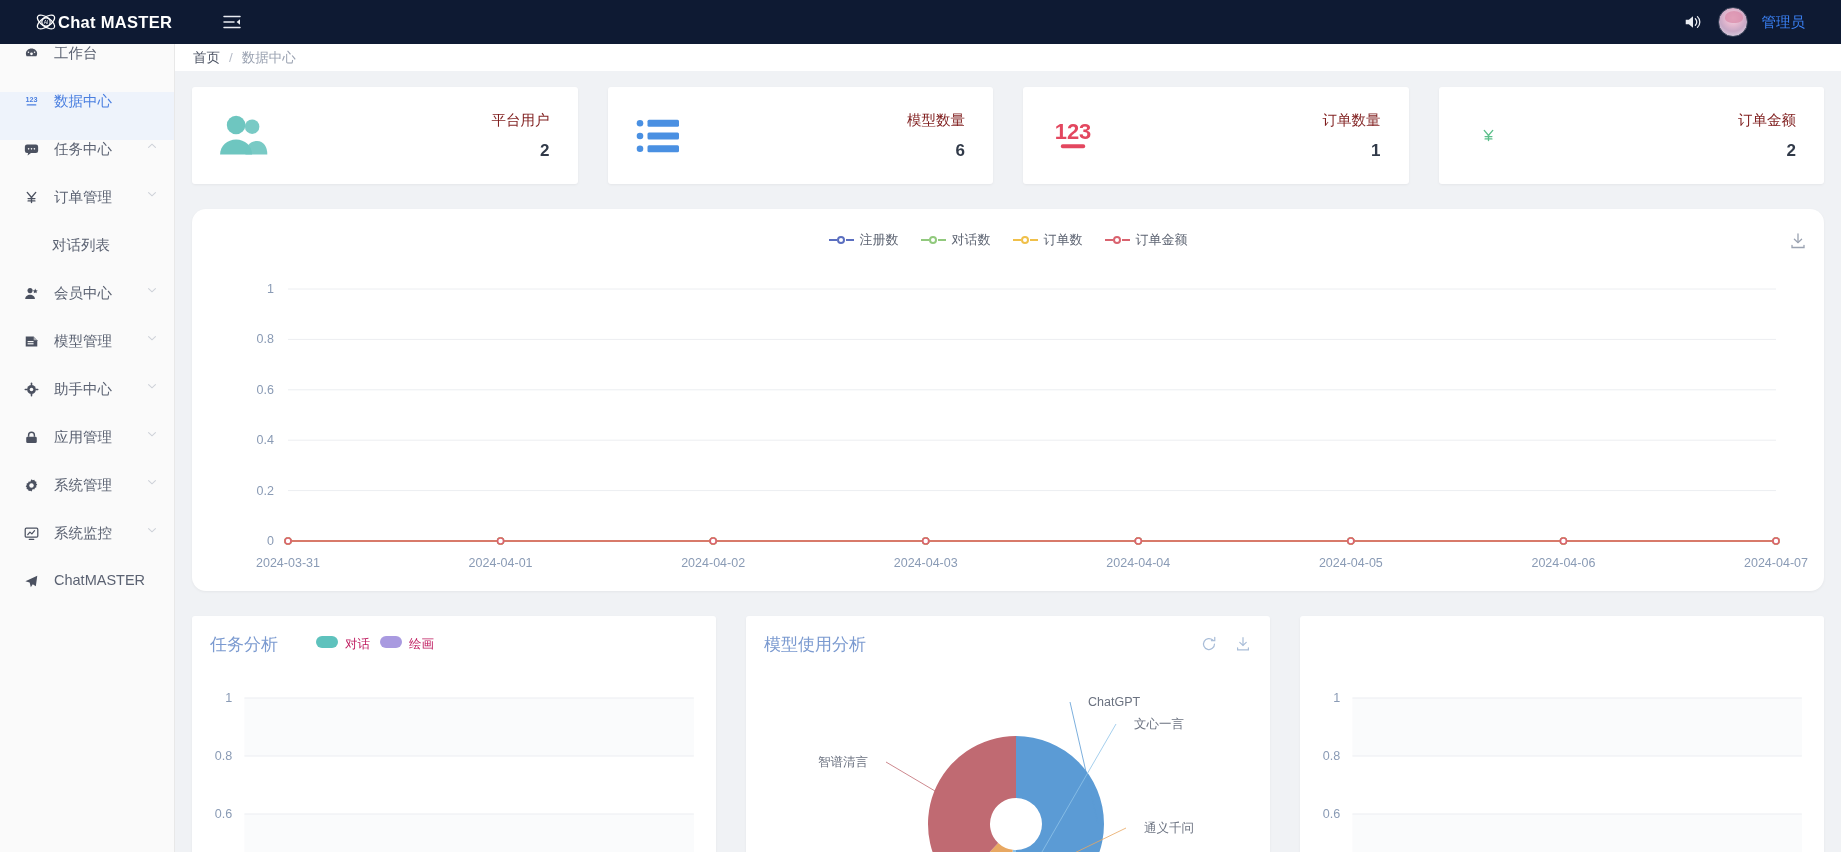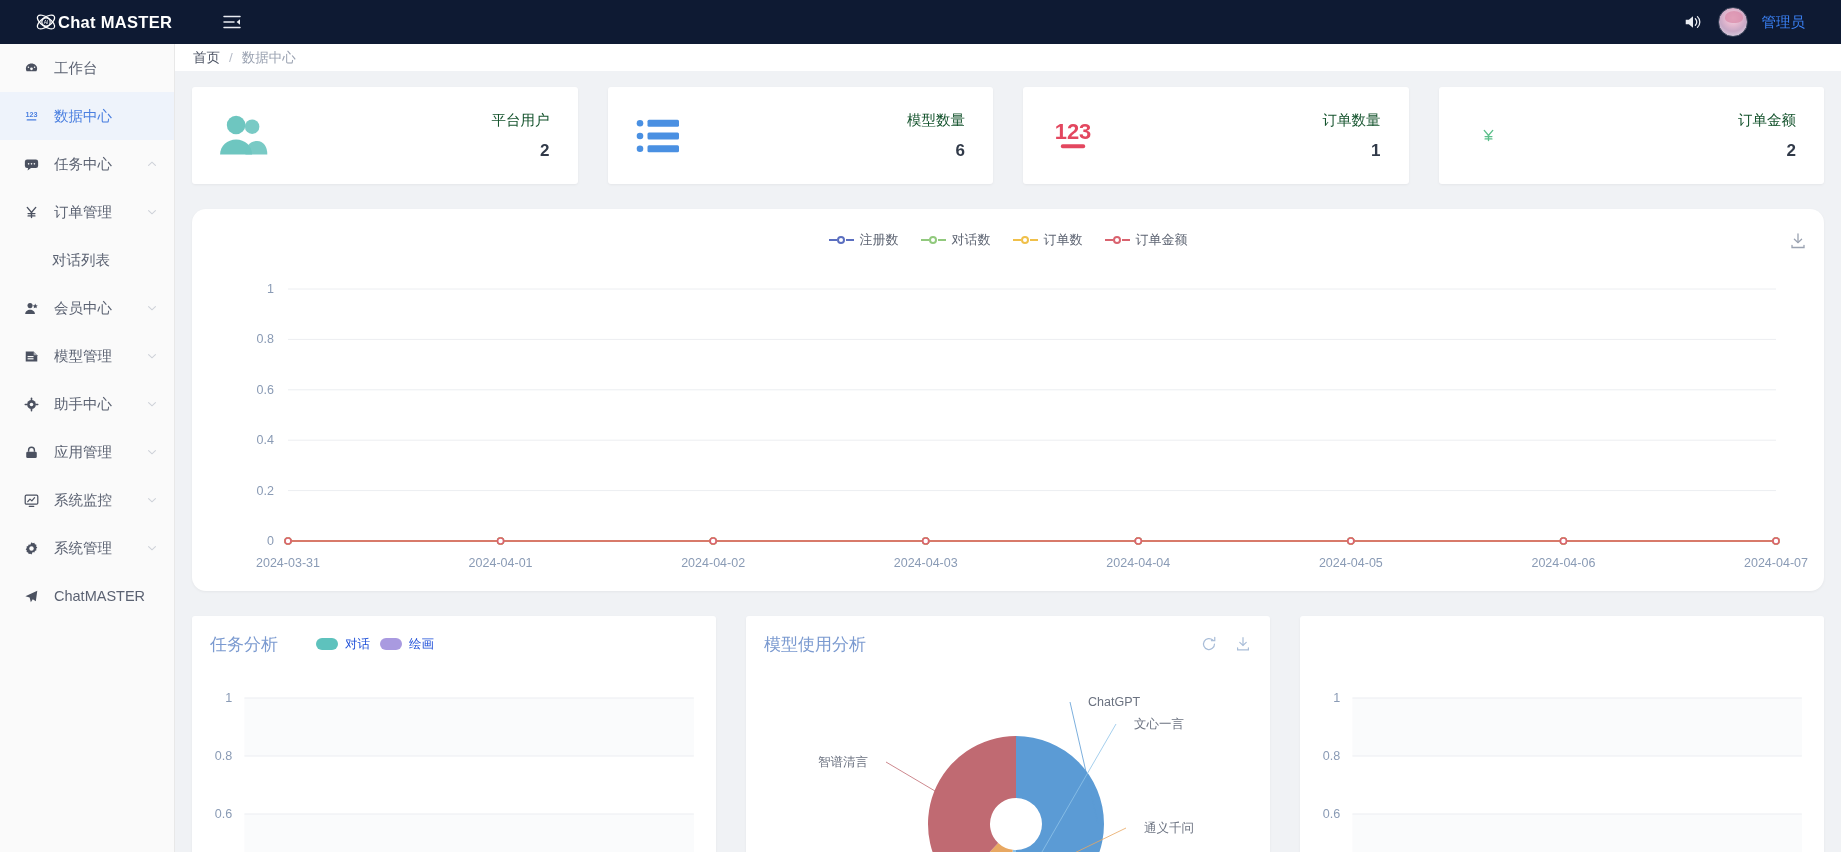--- a/index.html
+++ b/index.html
@@ -30,21 +30,21 @@
     border-radius: 50% 50% 40% 40%; background: #d98ba9; opacity: .75;
   }
   .username { color: #3b82f6; font-size: 14.5px; white-space: nowrap; }
 
   
   .sidebar {
     position: absolute; top: 44px; left: 0; width: 175px; height: 808px;
     background: #fafafa; border-right: 1px solid #e8e8e8; overflow: hidden; z-index: 20;
   }
   .menu-item {
-    height: 48px; display: flex; align-items: center; padding: 0 16px 0 22px;
+    height: 48px; display: flex; align-items: flex-start; padding: 0 16px 0 22px;
     color: #5b6272; font-size: 14.5px; cursor: pointer; position: relative;
   }
   .menu-item .mi-icon { width: 19px; height: 19px; flex: 0 0 19px; display: flex; align-items: center; justify-content: center; margin-right: 13px; }
   .menu-item .mi-label { flex: 1 1 auto; white-space: nowrap; }
   .menu-item .mi-arrow { width: 12px; height: 12px; flex: 0 0 12px; opacity: .45; }
   .menu-item.active { background: #eef3fb; color: #4a7fe0; }
   .menu-item.active .mi-icon { color: #4a7fe0; }
   .menu-item.sub { padding-left: 52px; }
   .menu-item.sub .mi-label { color: #5b6272; }
 
@@ -60,21 +60,21 @@
   
   .stats { display: flex; gap: 30px; }
   .stat-card {
     flex: 1 1 0; height: 97px; background: #fff; border-radius: 3px;
     box-shadow: 0 1px 3px rgba(0,0,0,.05);
     display: flex; align-items: center; justify-content: space-between;
     padding: 0 28px 0 22px;
   }
   .stat-icon { width: 56px; height: 56px; display: flex; align-items: center; justify-content: center; }
   .stat-text { text-align: right; }
-  .stat-title { font-size: 14.5px; color: #14532d; margin-bottom: 11px; }
+  .stat-title { font-size: 14.5px; color: #7f1d1d; margin-bottom: 11px; }
   .stat-value { font-size: 17px; color: #313a49; font-weight: bold; }
 
   
   .chart-panel {
     margin-top: 25px; height: 382px; background: #fff; border-radius: 14px;
     box-shadow: 0 1px 3px rgba(0,0,0,.05); position: relative; overflow: hidden;
   }
   .chart-dl { position: absolute; right: 16px; top: 22px; width: 20px; height: 20px; cursor: pointer; }
   .legend-row { display: flex; justify-content: center; align-items: center; gap: 22px; padding-top: 22px; }
   .legend-item { display: flex; align-items: center; gap: 6px; font-size: 13px; color: #5d6472; }
@@ -84,21 +84,21 @@
   .legend-mark b { position: absolute; left: 8px; top: 2px; width: 8px; height: 8px; border-radius: 50%; background: #fff; border-width: 2px; border-style: solid; }
 
   .plot { position: absolute; left: 0; top: 62px; right: 0; bottom: 0; }
 
   
   .bottom-row { display: flex; gap: 30px; margin-top: 25px; }
   .bpanel { flex: 1 1 0; height: 300px; background: #fff; border-radius: 3px; box-shadow: 0 1px 3px rgba(0,0,0,.05); position: relative; overflow: hidden; }
   .bpanel-head { display: flex; align-items: center; height: 56px; padding: 0 18px; }
   .bpanel-title { font-size: 17px; color: #7b9ad0; }
   .bp-legend { display: flex; align-items: center; gap: 10px; margin-left: 38px; }
-  .bp-leg { display: flex; align-items: center; gap: 7px; font-size: 12.5px; color: #1d4ed8; }
+  .bp-leg { display: flex; gap: 7px; font-size: 12.5px; color: #be185d; }
   .bp-sw { width: 22px; height: 12px; border-radius: 6px; }
   .bpanel-tools { margin-left: auto; display: flex; align-items: center; gap: 16px; }
   .tool-ico { width: 18px; height: 18px; cursor: pointer; }
   .bp-body { position: absolute; left: 0; right: 0; top: 56px; bottom: 0; }
   svg { display: block; }
   text { font-family: "Liberation Sans", "DejaVu Sans", sans-serif; }
 </style>
 </head>
 <body>
 
@@ -250,41 +250,41 @@
       </span>
       <span class="mi-label">应用管理</span>
       <span class="mi-arrow">
         <svg viewBox="0 0 14 14" width="12" height="12" fill="none" stroke="#9aa2b1" stroke-width="1.3" stroke-linecap="round">
           <path d="M3 5.4 7 9.1 11 5.4"></path>
         </svg>
       </span>
     </div>
     <div class="menu-item">
       <span class="mi-icon">
+        <svg viewBox="0 0 20 20" width="17" height="17" fill="#4b5160">
+          <path d="M10 2.6l1.5 1.1 1.8-.5.7 1.8 1.8.6-.3 1.9 1.3 1.4-1.3 1.4.3 1.9-1.8.6-.7 1.8-1.8-.5L10 17.2l-1.5-1.1-1.8.5-.7-1.8-1.8-.6.3-1.9L3.2 10.9 4.5 9.5l-.3-1.9 1.8-.6.7-1.8 1.8.5z"></path>
+          <circle cx="10" cy="10" r="2.6" fill="#fafafa"></circle>
+        </svg>
+      </span>
+      <span class="mi-label">系统管理</span>
+      <span class="mi-arrow">
+        <svg viewBox="0 0 14 14" width="12" height="12" fill="none" stroke="#9aa2b1" stroke-width="1.3" stroke-linecap="round">
+          <path d="M3 5.4 7 9.1 11 5.4"></path>
+        </svg>
+      </span>
+    </div>
+    <div class="menu-item">
+      <span class="mi-icon">
         <svg viewBox="0 0 20 20" width="17" height="17" fill="none" stroke="#4b5160" stroke-width="1.45">
           <rect x="2.6" y="3.8" width="14.8" height="10.6" rx="1.4"></rect>
           <path d="M5.6 11.4l2.6-3 2.2 2 3.2-3.8" stroke-linecap="round" stroke-linejoin="round"></path>
           <path d="M7.4 17h5.2" stroke-linecap="round"></path>
         </svg>
       </span>
       <span class="mi-label">系统监控</span>
-      <span class="mi-arrow">
-        <svg viewBox="0 0 14 14" width="12" height="12" fill="none" stroke="#9aa2b1" stroke-width="1.3" stroke-linecap="round">
-          <path d="M3 5.4 7 9.1 11 5.4"></path>
-        </svg>
-      </span>
-    </div>
-    <div class="menu-item">
-      <span class="mi-icon">
-        <svg viewBox="0 0 20 20" width="17" height="17" fill="#4b5160">
-          <path d="M10 2.6l1.5 1.1 1.8-.5.7 1.8 1.8.6-.3 1.9 1.3 1.4-1.3 1.4.3 1.9-1.8.6-.7 1.8-1.8-.5L10 17.2l-1.5-1.1-1.8.5-.7-1.8-1.8-.6.3-1.9L3.2 10.9 4.5 9.5l-.3-1.9 1.8-.6.7-1.8 1.8.5z"></path>
-          <circle cx="10" cy="10" r="2.6" fill="#fafafa"></circle>
-        </svg>
-      </span>
-      <span class="mi-label">系统管理</span>
       <span class="mi-arrow">
         <svg viewBox="0 0 14 14" width="12" height="12" fill="none" stroke="#9aa2b1" stroke-width="1.3" stroke-linecap="round">
           <path d="M3 5.4 7 9.1 11 5.4"></path>
         </svg>
       </span>
     </div>
     <div class="menu-item">
       <span class="mi-icon">
         <svg viewBox="0 0 20 20" width="17" height="17" fill="#4b5160">
           <path d="M16.8 3.3L2.8 9.6l5 1.6 1.4 5.5 2.3-3.6 3.6 2.6z"></path>

